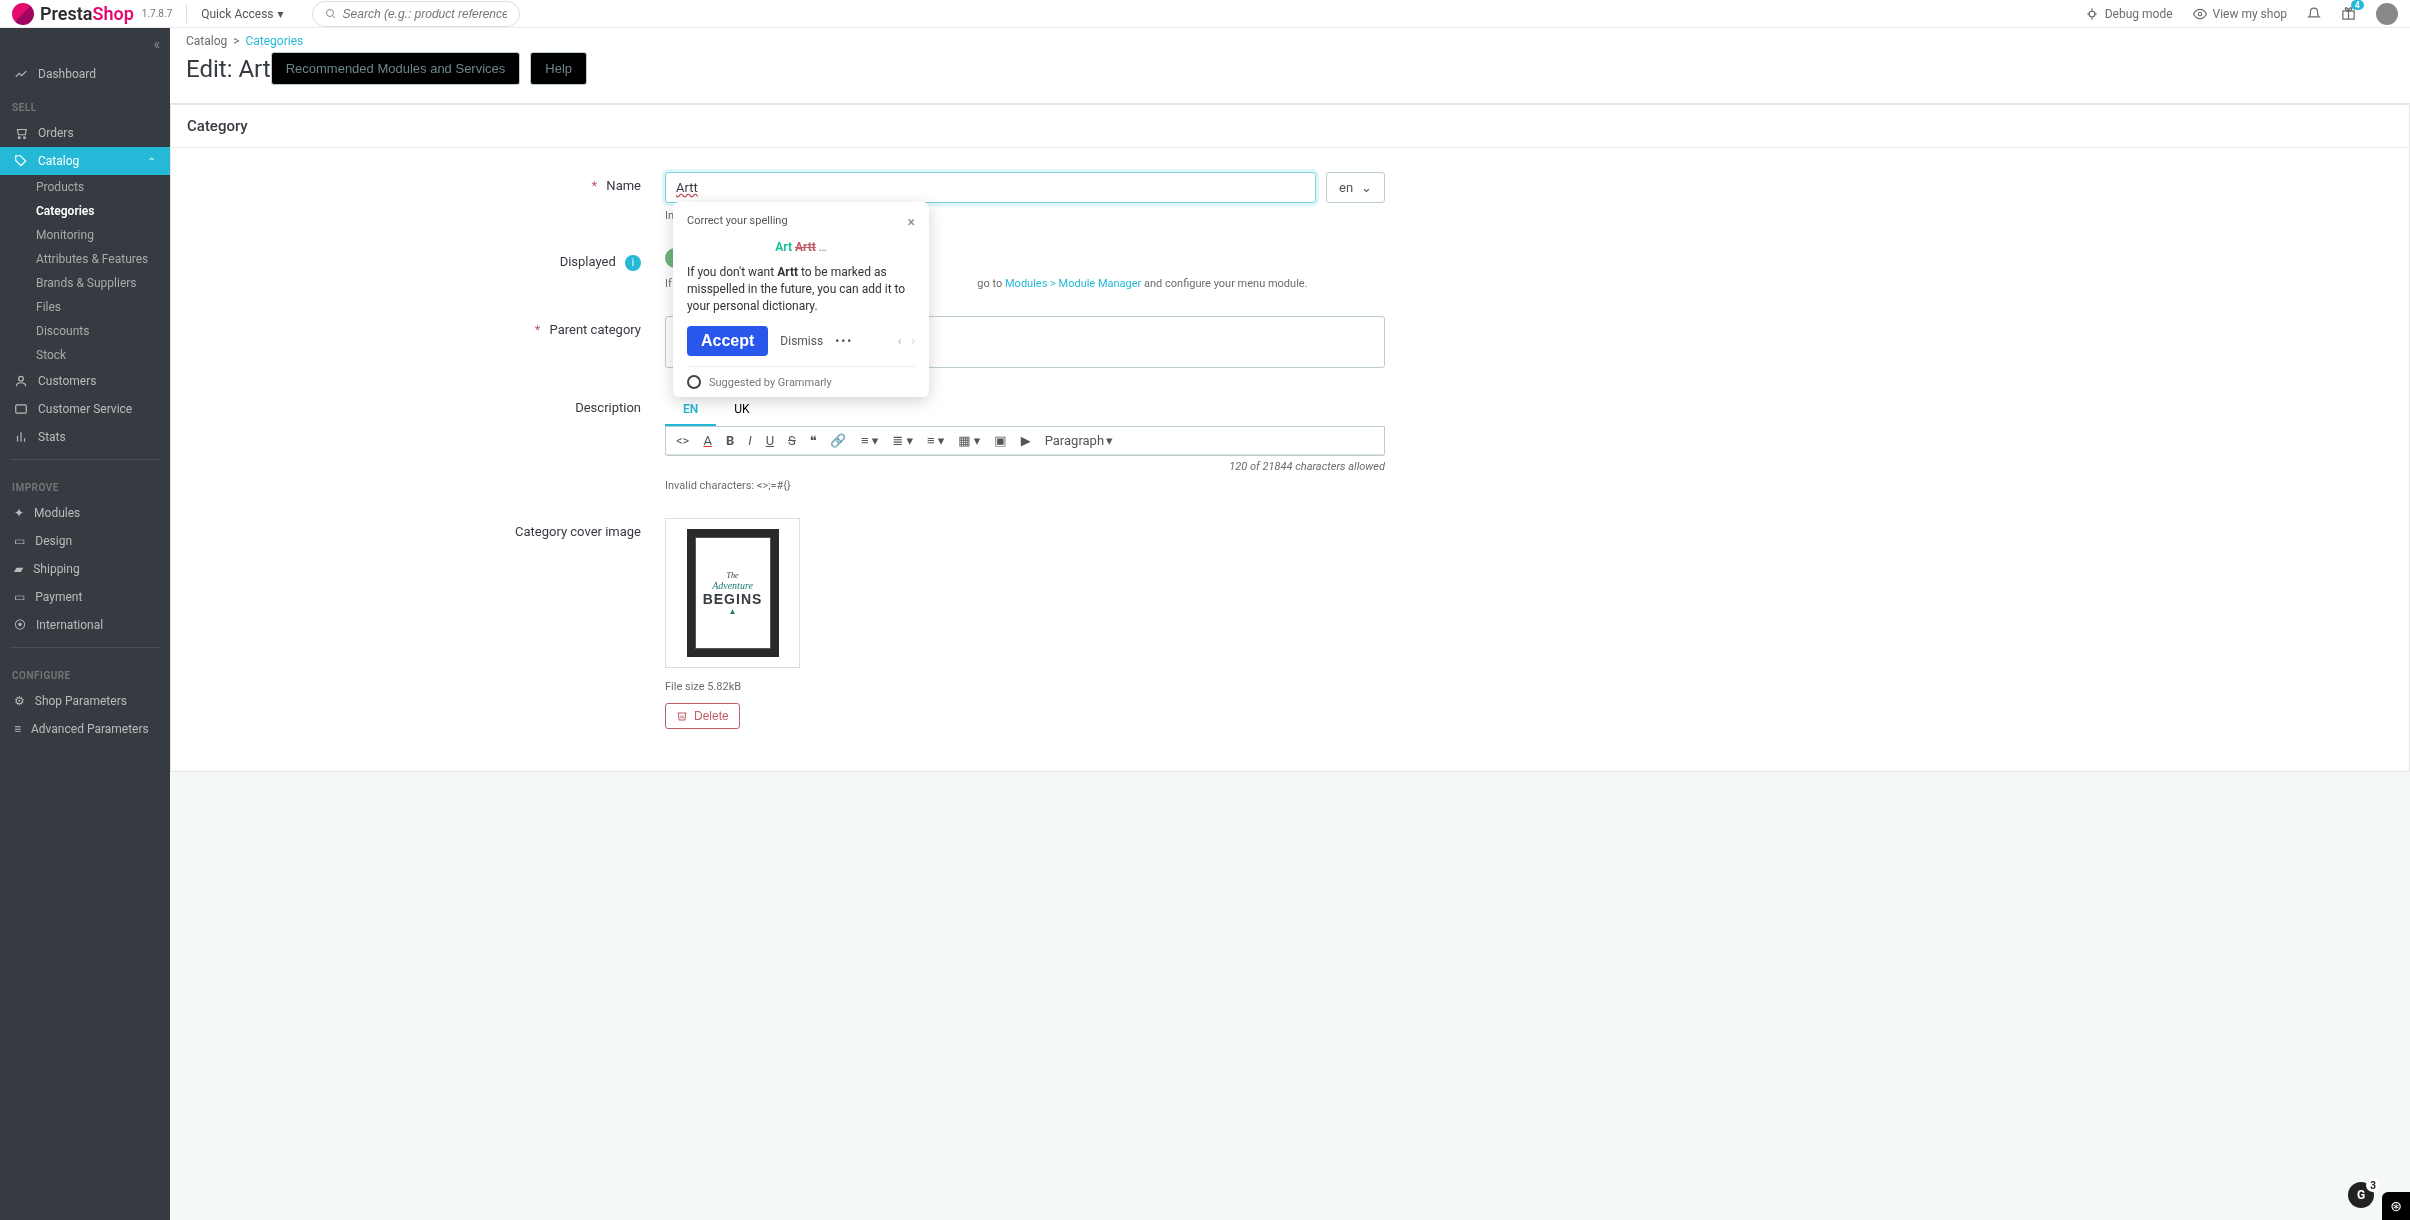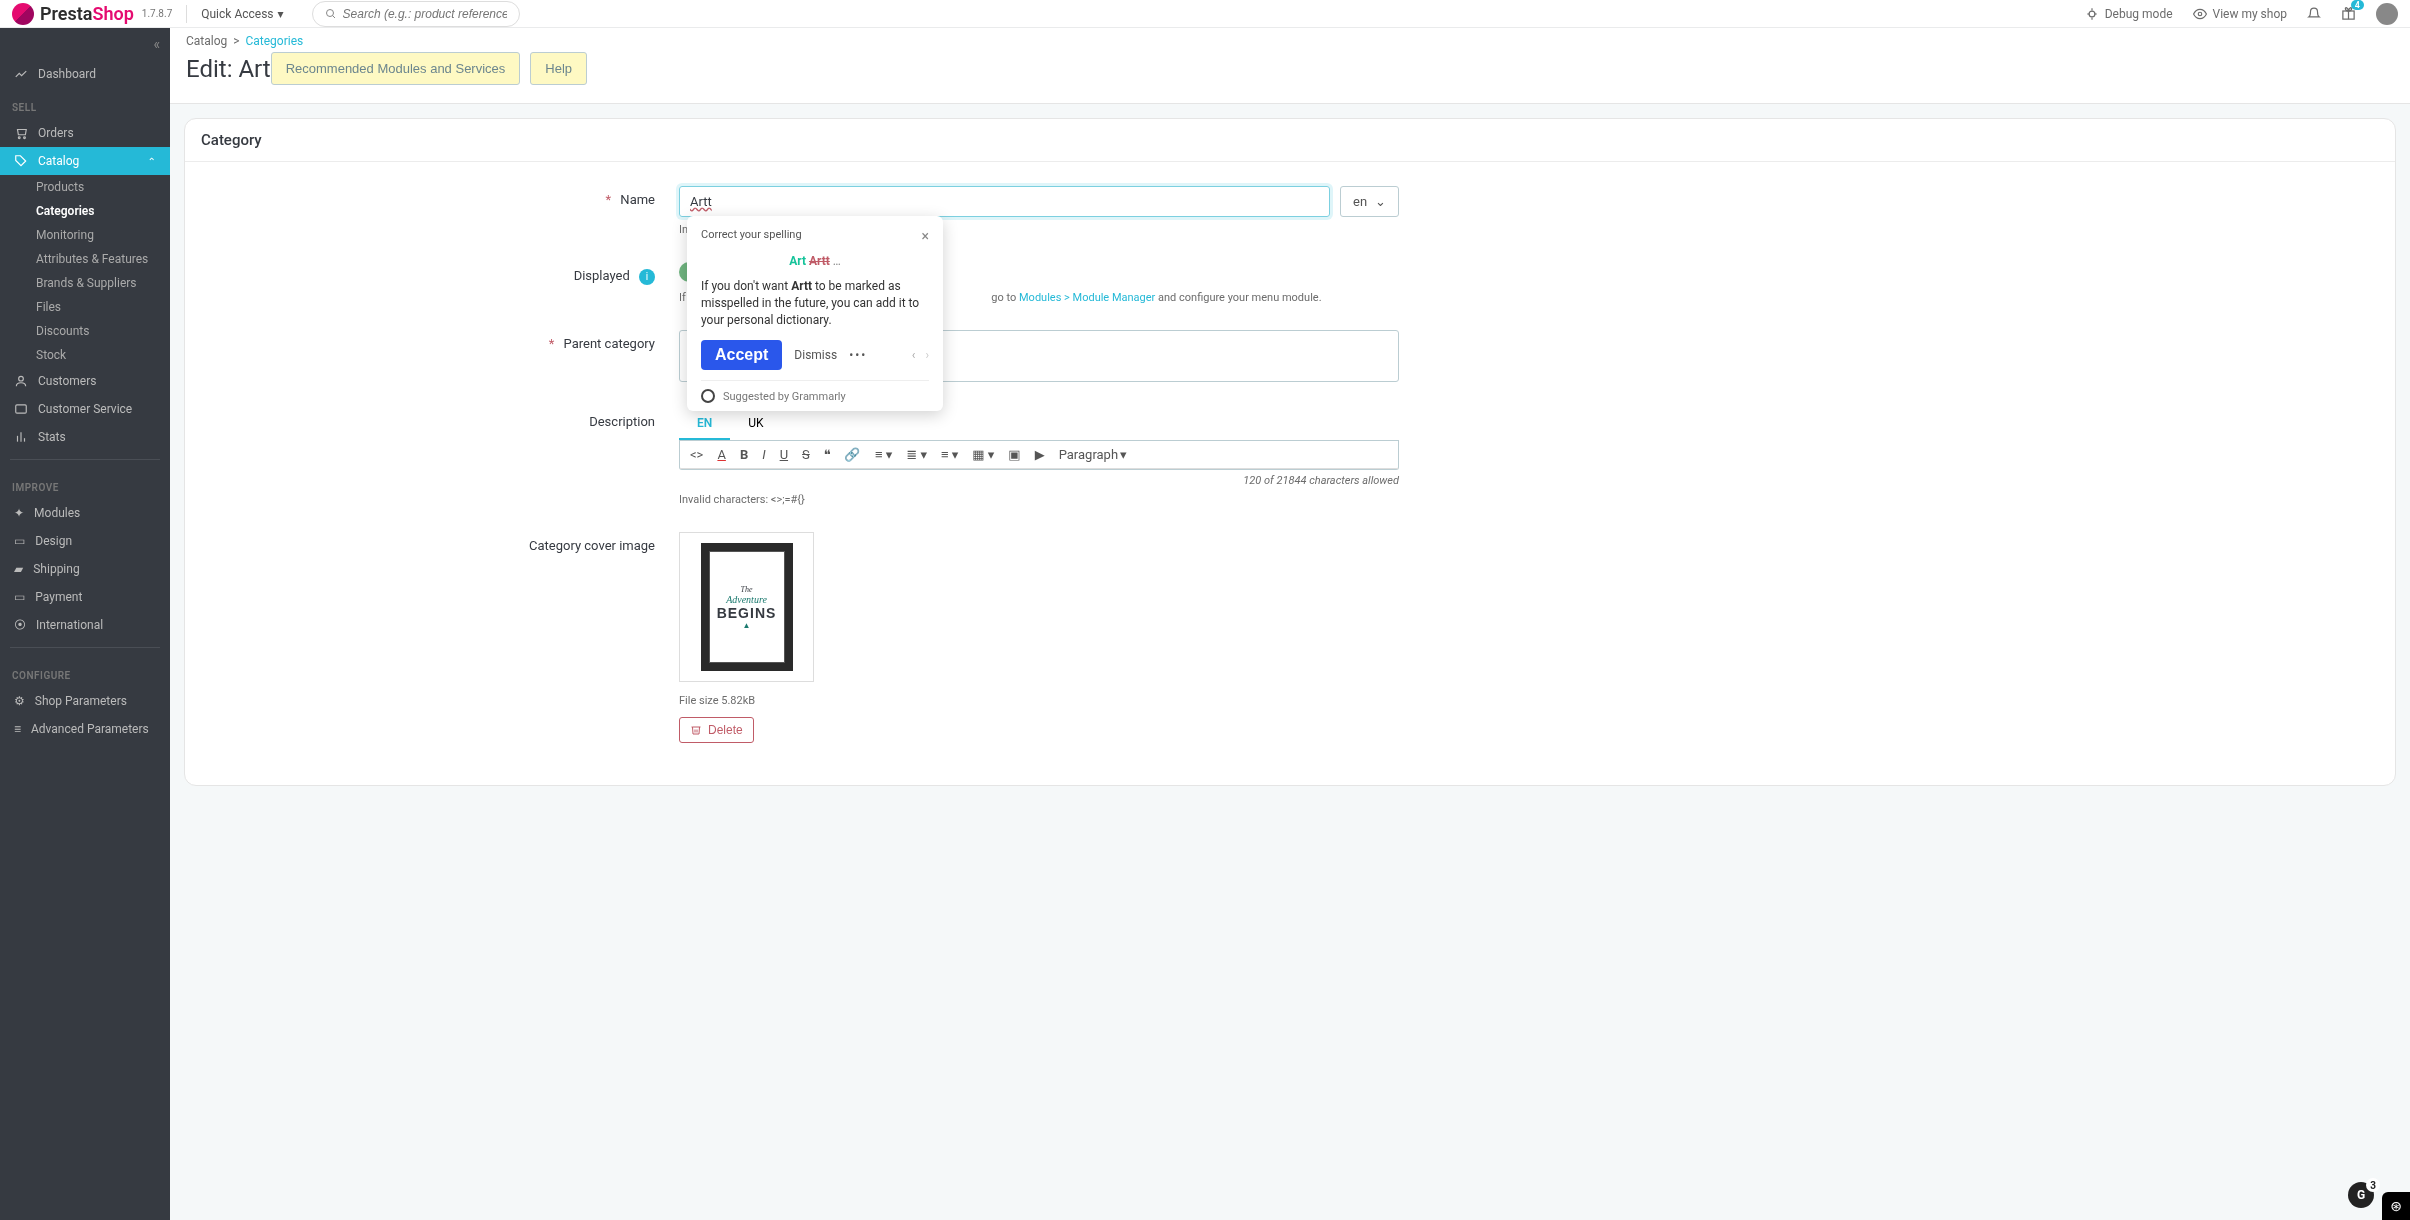--- a/index.html
+++ b/index.html
@@ -36,23 +36,23 @@
 .subnav .sub.active { color: #fff; font-weight: 600; }
 
 
 .main { flex: 1; background: #f5f8f9; overflow-y: auto; padding-bottom: 40px; }
 .header-area { background: #fff; padding: 6px 16px 18px; border-bottom: 1px solid #e5e5e5; }
 .breadcrumb { color: #6c6c6c; font-size: 12px; }
 .breadcrumb a { color: #25b9d7; text-decoration: none; }
 .page-title-row { display: flex; align-items: center; margin-top: 4px; }
 .page-title { font-size: 24px; color: #363a41; font-weight:400; }
 .page-buttons { display: flex; gap: 10px; }
-.btn-outline { border: 1px solid #bbcdd2; background: #fef9c3; color: #6c868e; padding: 8px 14px; border-radius: 3px; font-size: 13px; cursor:pointer; }
-
-.panel { margin: 14px; border: 1px solid #e5e5e5; border-radius: 12px; background: #fff; }
+.btn-outline { border: 1px solid #bbcdd2; background: #000000; color: #6c868e; padding: 8px 14px; border-radius: 3px; font-size: 13px; cursor:pointer; }
+
+.panel { border: 1px solid #e5e5e5; border-radius: 0; background: #fff; }
 .panel-head { padding: 12px 16px; border-bottom: 1px solid #ececec; font-size: 15px; font-weight: 500; }
 .panel-body { padding: 24px 24px 16px; }
 
 .form-row { display: flex; margin-bottom: 26px; align-items: flex-start; }
 .form-label { width: 470px; text-align: right; padding-right: 24px; padding-top: 6px; font-size: 13px; color: #363a41; }
 .form-label .req { color: #c05b67; margin-right: 6px; }
 .form-label .info-i { display:inline-flex; width:16px; height:16px; border-radius:50%; background:#25b9d7; color:#fff; font-size:10px; align-items:center; justify-content:center; margin-left:6px; }
 .form-control-area { flex: 1; max-width: 720px; position:relative; }
 .input-row { display:flex; gap:10px; }
 .text-input { flex:1; border:1px solid #bbcdd2; border-radius:3px; padding:7px 10px; font-size:13px; }

